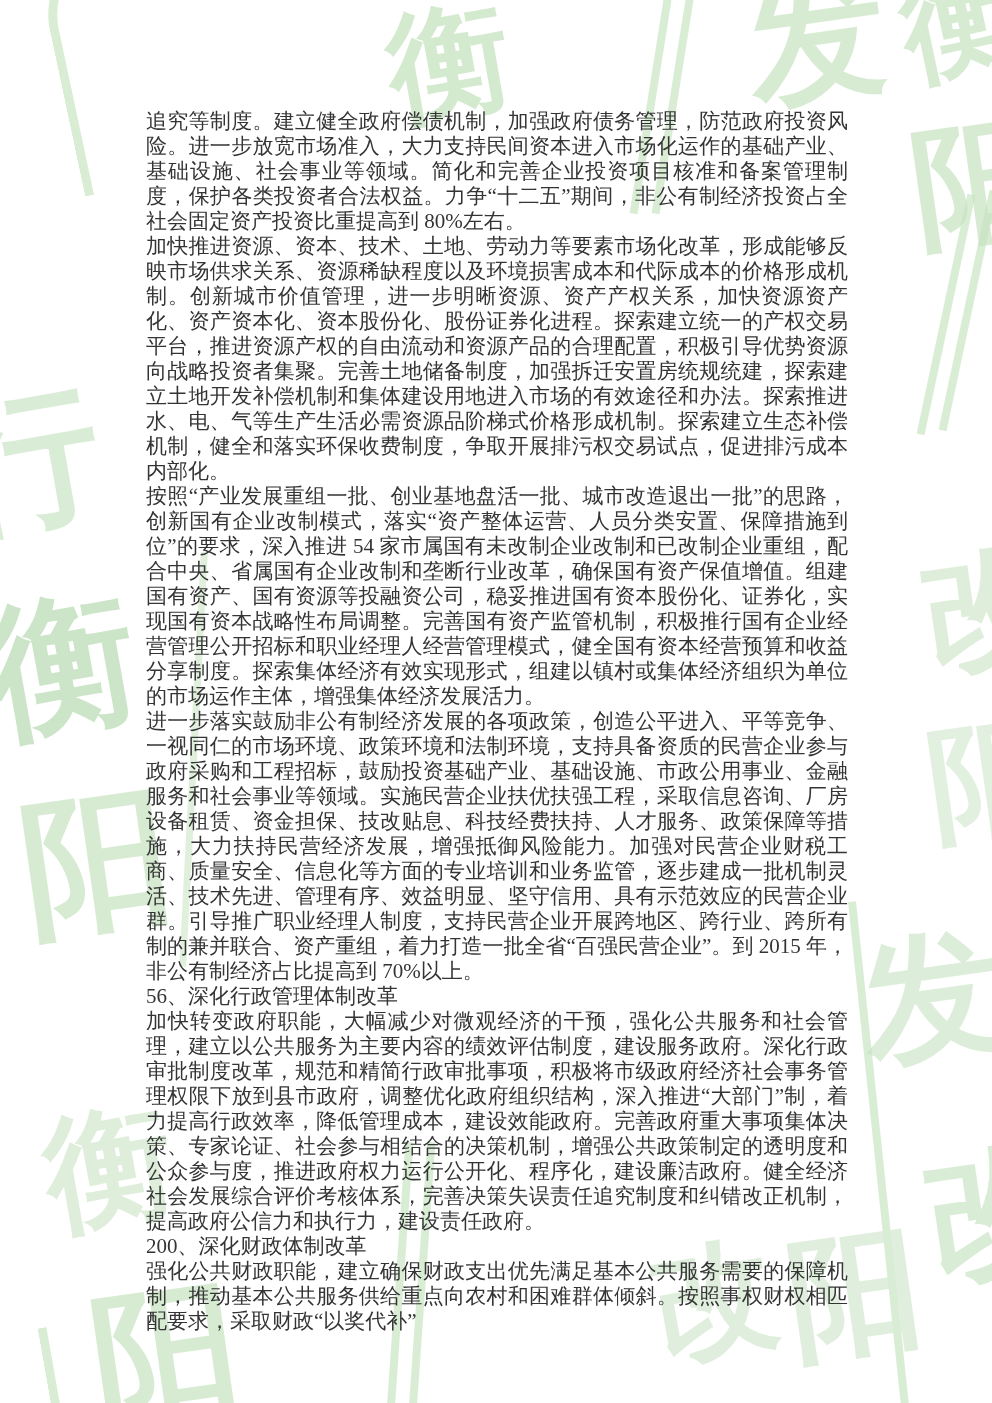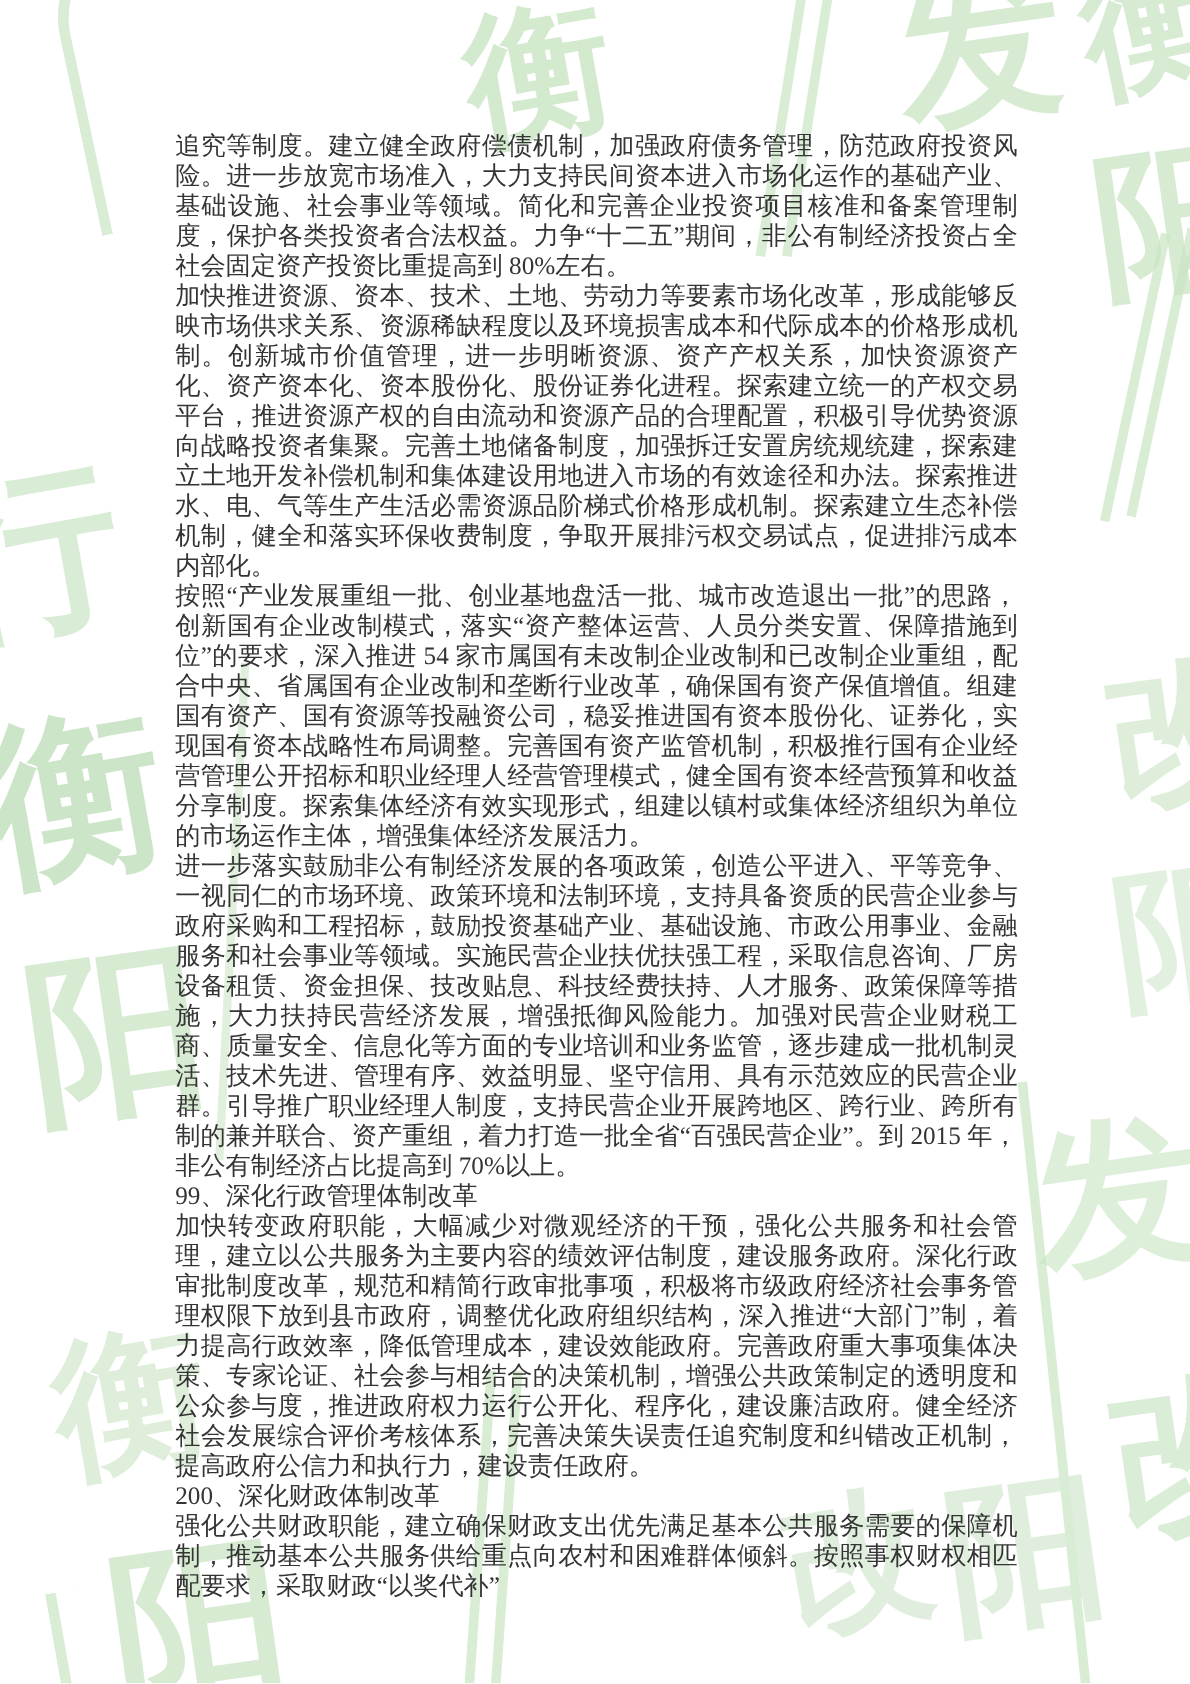--- a/index.html
+++ b/index.html
@@ -84,19 +84,19 @@
     <span class="wm-glyph" style="left:788px;top:1228px;font-size:134px;transform:rotate(-8deg);color:#d9ecd5;opacity:.8;">阳</span>
     <span class="wm-glyph" style="left:922px;top:545px;font-size:128px;transform:rotate(-8deg);color:#d9ecd5;opacity:.85;">改</span>
     <span class="wm-glyph" style="left:928px;top:718px;font-size:126px;transform:rotate(-8deg);color:#d9ecd5;opacity:.75;">阳</span>
   </div>
 
   <div class="text-block">
     <p class="para">追究等制度。建立健全政府偿债机制，加强政府债务管理，防范政府投资风险。进一步放宽市场准入，大力支持民间资本进入市场化运作的基础产业、基础设施、社会事业等领域。简化和完善企业投资项目核准和备案管理制度，保护各类投资者合法权益。力争“十二五”期间，非公有制经济投资占全社会固定资产投资比重提高到 80%左右。</p>
     <p class="para">加快推进资源、资本、技术、土地、劳动力等要素市场化改革，形成能够反映市场供求关系、资源稀缺程度以及环境损害成本和代际成本的价格形成机制。创新城市价值管理，进一步明晰资源、资产产权关系，加快资源资产化、资产资本化、资本股份化、股份证券化进程。探索建立统一的产权交易平台，推进资源产权的自由流动和资源产品的合理配置，积极引导优势资源向战略投资者集聚。完善土地储备制度，加强拆迁安置房统规统建，探索建立土地开发补偿机制和集体建设用地进入市场的有效途径和办法。探索推进水、电、气等生产生活必需资源品阶梯式价格形成机制。探索建立生态补偿机制，健全和落实环保收费制度，争取开展排污权交易试点，促进排污成本内部化。</p>
     <p class="para">按照“产业发展重组一批、创业基地盘活一批、城市改造退出一批”的思路，创新国有企业改制模式，落实“资产整体运营、人员分类安置、保障措施到位”的要求，深入推进 54 家市属国有未改制企业改制和已改制企业重组，配合中央、省属国有企业改制和垄断行业改革，确保国有资产保值增值。组建国有资产、国有资源等投融资公司，稳妥推进国有资本股份化、证券化，实现国有资本战略性布局调整。完善国有资产监管机制，积极推行国有企业经营管理公开招标和职业经理人经营管理模式，健全国有资本经营预算和收益分享制度。探索集体经济有效实现形式，组建以镇村或集体经济组织为单位的市场运作主体，增强集体经济发展活力。</p>
     <p class="para">进一步落实鼓励非公有制经济发展的各项政策，创造公平进入、平等竞争、一视同仁的市场环境、政策环境和法制环境，支持具备资质的民营企业参与政府采购和工程招标，鼓励投资基础产业、基础设施、市政公用事业、金融服务和社会事业等领域。实施民营企业扶优扶强工程，采取信息咨询、厂房设备租赁、资金担保、技改贴息、科技经费扶持、人才服务、政策保障等措施，大力扶持民营经济发展，增强抵御风险能力。加强对民营企业财税工商、质量安全、信息化等方面的专业培训和业务监管，逐步建成一批机制灵活、技术先进、管理有序、效益明显、坚守信用、具有示范效应的民营企业群。引导推广职业经理人制度，支持民营企业开展跨地区、跨行业、跨所有制的兼并联合、资产重组，着力打造一批全省“百强民营企业”。到 2015 年，非公有制经济占比提高到 70%以上。</p>
-    <p class="para">99、深化行政管理体制改革</p>
+    <p class="para">56、深化行政管理体制改革</p>
     <p class="para">加快转变政府职能，大幅减少对微观经济的干预，强化公共服务和社会管理，建立以公共服务为主要内容的绩效评估制度，建设服务政府。深化行政审批制度改革，规范和精简行政审批事项，积极将市级政府经济社会事务管理权限下放到县市政府，调整优化政府组织结构，深入推进“大部门”制，着力提高行政效率，降低管理成本，建设效能政府。完善政府重大事项集体决策、专家论证、社会参与相结合的决策机制，增强公共政策制定的透明度和公众参与度，推进政府权力运行公开化、程序化，建设廉洁政府。健全经济社会发展综合评价考核体系，完善决策失误责任追究制度和纠错改正机制，提高政府公信力和执行力，建设责任政府。</p>
     <p class="para">200、深化财政体制改革</p>
     <p class="para">强化公共财政职能，建立确保财政支出优先满足基本公共服务需要的保障机制，推动基本公共服务供给重点向农村和困难群体倾斜。按照事权财权相匹配要求，采取财政“以奖代补”</p>
   </div>
 
 </div>
 
 </body></html>

